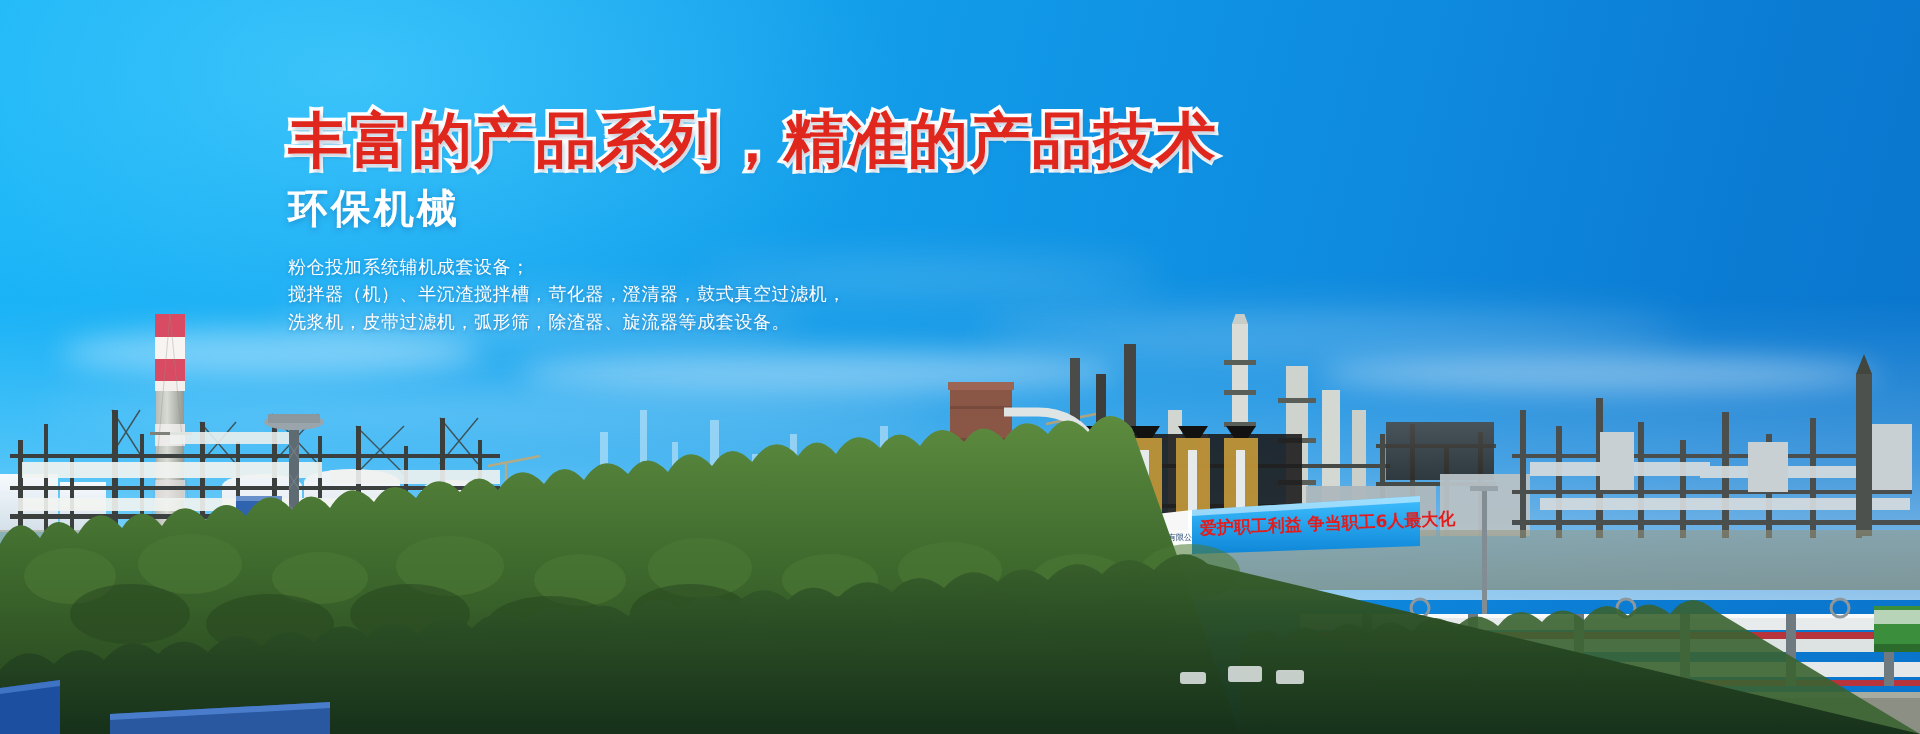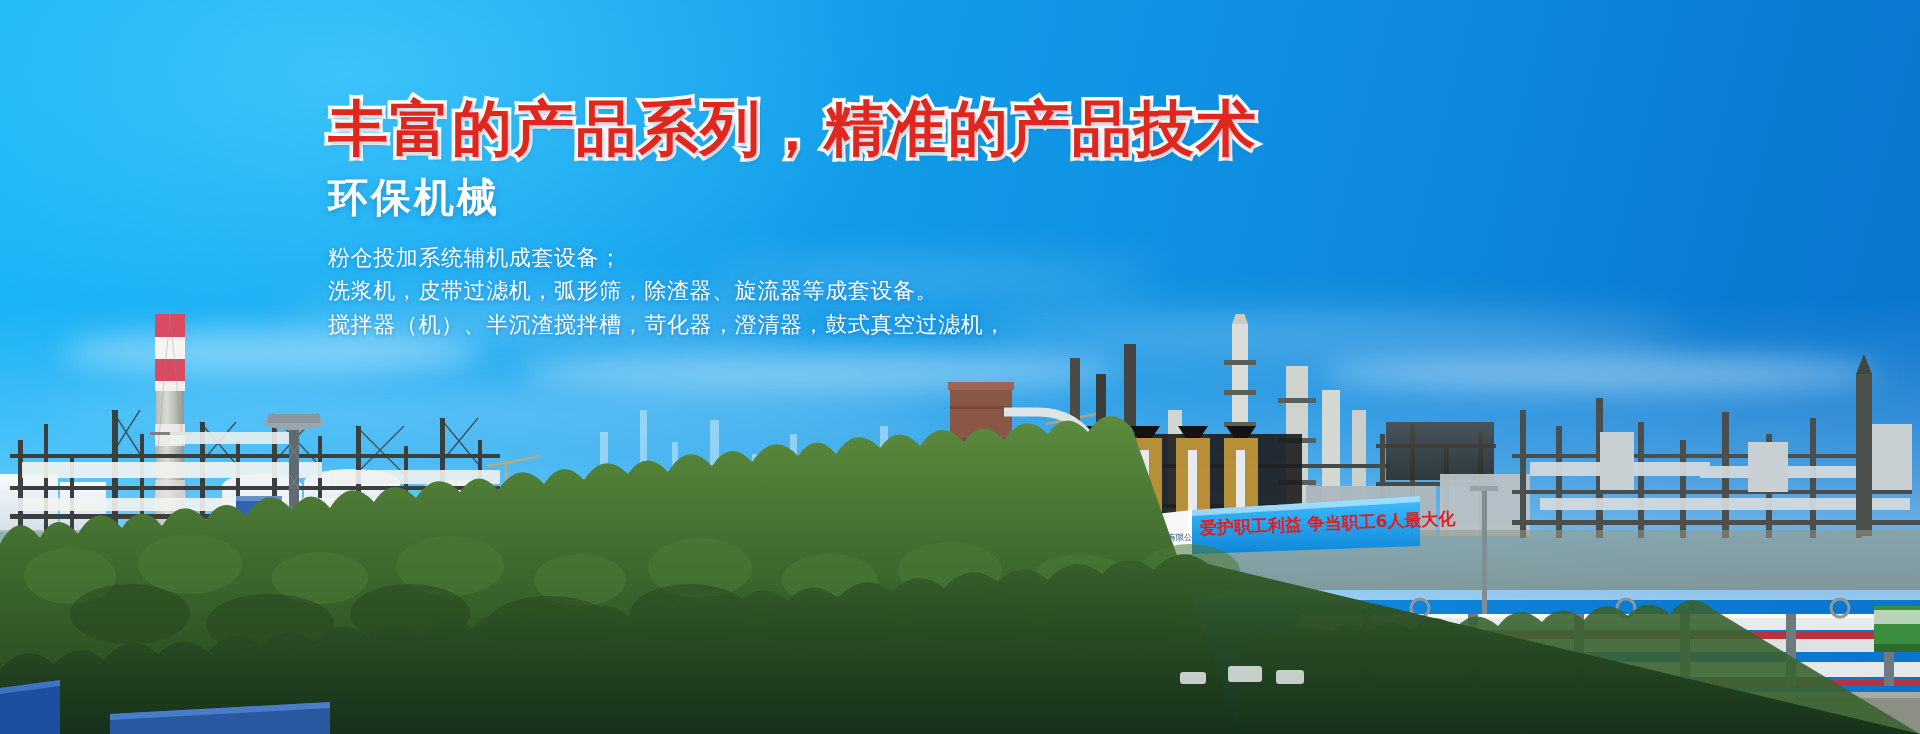--- a/index.html
+++ b/index.html
@@ -46,24 +46,23 @@
   #scene {
     position: absolute;
     left: 0; bottom: 0;
     width: 1920px; height: 420px;
   }
 
   
   #copy {
     position: absolute;
     left: 288px;
-    top: 96px;
+    top: 108px;
     width: 1000px;
     z-index: 40;
-    margin-left: 40px;
   }
 
   #headline {
     font-size: 60px;
     font-weight: 700;
     line-height: 1.08;
     letter-spacing: 2px;
     color: #e0271d;
     white-space: nowrap;
     margin: 0 0 14px 0;
@@ -75,24 +74,25 @@
   }
 
   #subtitle {
     font-size: 40px;
     font-weight: 700;
     color: #ffffff;
     letter-spacing: 3px;
     margin: 0 0 22px 0;
     line-height: 1.1;
     text-shadow: 0 2px 6px rgba(0,70,140,0.35);
+    font-family: Liberation Serif, serif;
   }
 
   #body-lines {
-    font-size: 22px;
+    font-size: 18px;
     font-weight: 400;
     color: #ffffff;
     line-height: 1.52;
     letter-spacing: 0.6px;
     text-shadow: 0 1px 4px rgba(0,70,140,0.40);
   }
   #body-lines .ln { display: block; white-space: nowrap; }
 
   
   .sign-text {
@@ -534,18 +534,18 @@
       <rect x="1276" y="356" width="28" height="14" rx="3"></rect>
       <rect x="1180" y="358" width="26" height="12" rx="3"></rect>
     </g>
   </svg>
 
   <div id="copy">
     <h1 id="headline">丰富的产品系列，精准的产品技术</h1>
     <h2 id="subtitle">环保机械</h2>
     <div id="body-lines">
       <span class="ln">粉仓投加系统辅机成套设备；</span>
+      <span class="ln">搅拌器（机）、半沉渣搅拌槽，苛化器，澄清器，鼓式真空过滤机，</span>
       <span class="ln">洗浆机，皮带过滤机，弧形筛，除渣器、旋流器等成套设备。</span>
-      <span class="ln">搅拌器（机）、半沉渣搅拌槽，苛化器，澄清器，鼓式真空过滤机，</span>
     </div>
   </div>
 
 </div>
 
 </body></html>

